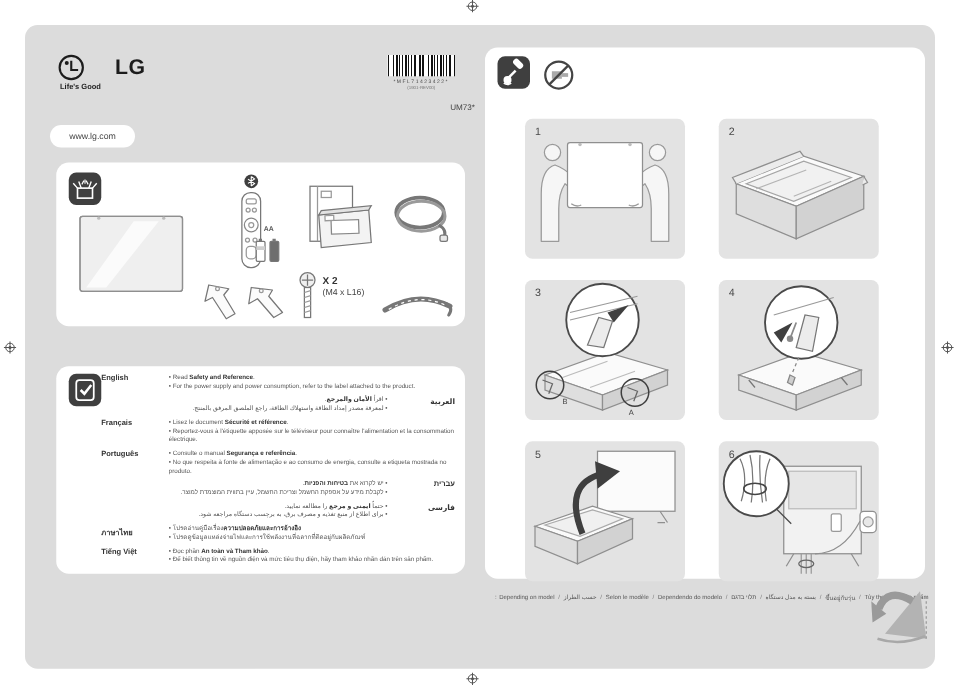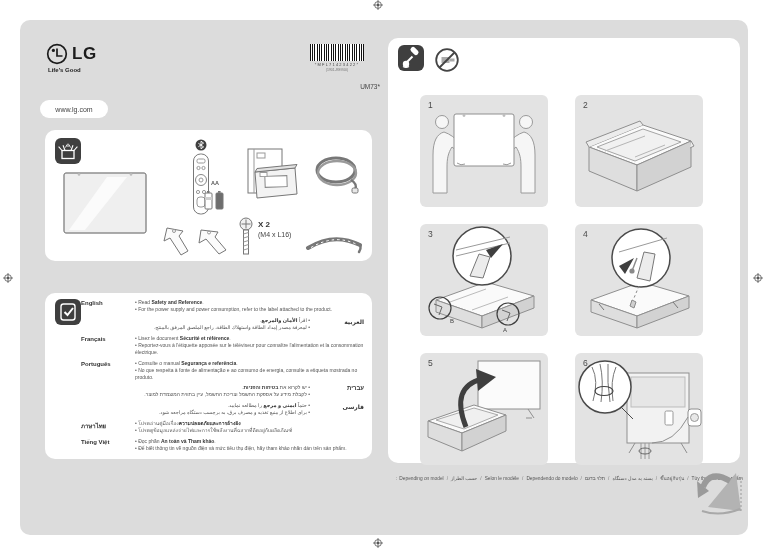--- a/index.html
+++ b/index.html
@@ -15,21 +15,21 @@
   }
   .card{position:absolute;background:#fff;border-radius:10px;}
   .abs{position:absolute;}
 
   
   .regmark{position:absolute;width:10px;height:10px;}
 
   
   .logo{position:absolute;left:26px;top:23px;width:90px;}
   .logo-row{display:flex;align-items:center;gap:4px;}
-  .lg-letters{font-size:17px;font-weight:bold;color:#1c1c1c;letter-spacing:0.5px;}
+  .lg-letters{font-size:17px;font-weight:bold;color:#1c1c1c;letter-spacing:0.5px;margin-left:20px;}
   .tagline{font-size:6px;color:#1c1c1c;margin-top:2px;margin-left:2px;font-weight:bold;}
 
   
   .barcode-wrap{position:absolute;left:288px;top:24px;width:58px;text-align:center;}
   .barcode{
     width:54px;height:17px;margin:0 auto;
     background:repeating-linear-gradient(90deg,#111 0 1.5px,#fff 1.5px 2.5px,#111 2.5px 3px,#fff 3px 4.5px,#111 4.5px 5.5px,#fff 5.5px 7px);
   }
   .barcode-num{font-size:4px;letter-spacing:1.2px;color:#444;margin-top:1px;}
   .barcode-rev{font-size:3.5px;color:#777;margin-top:1px;}

